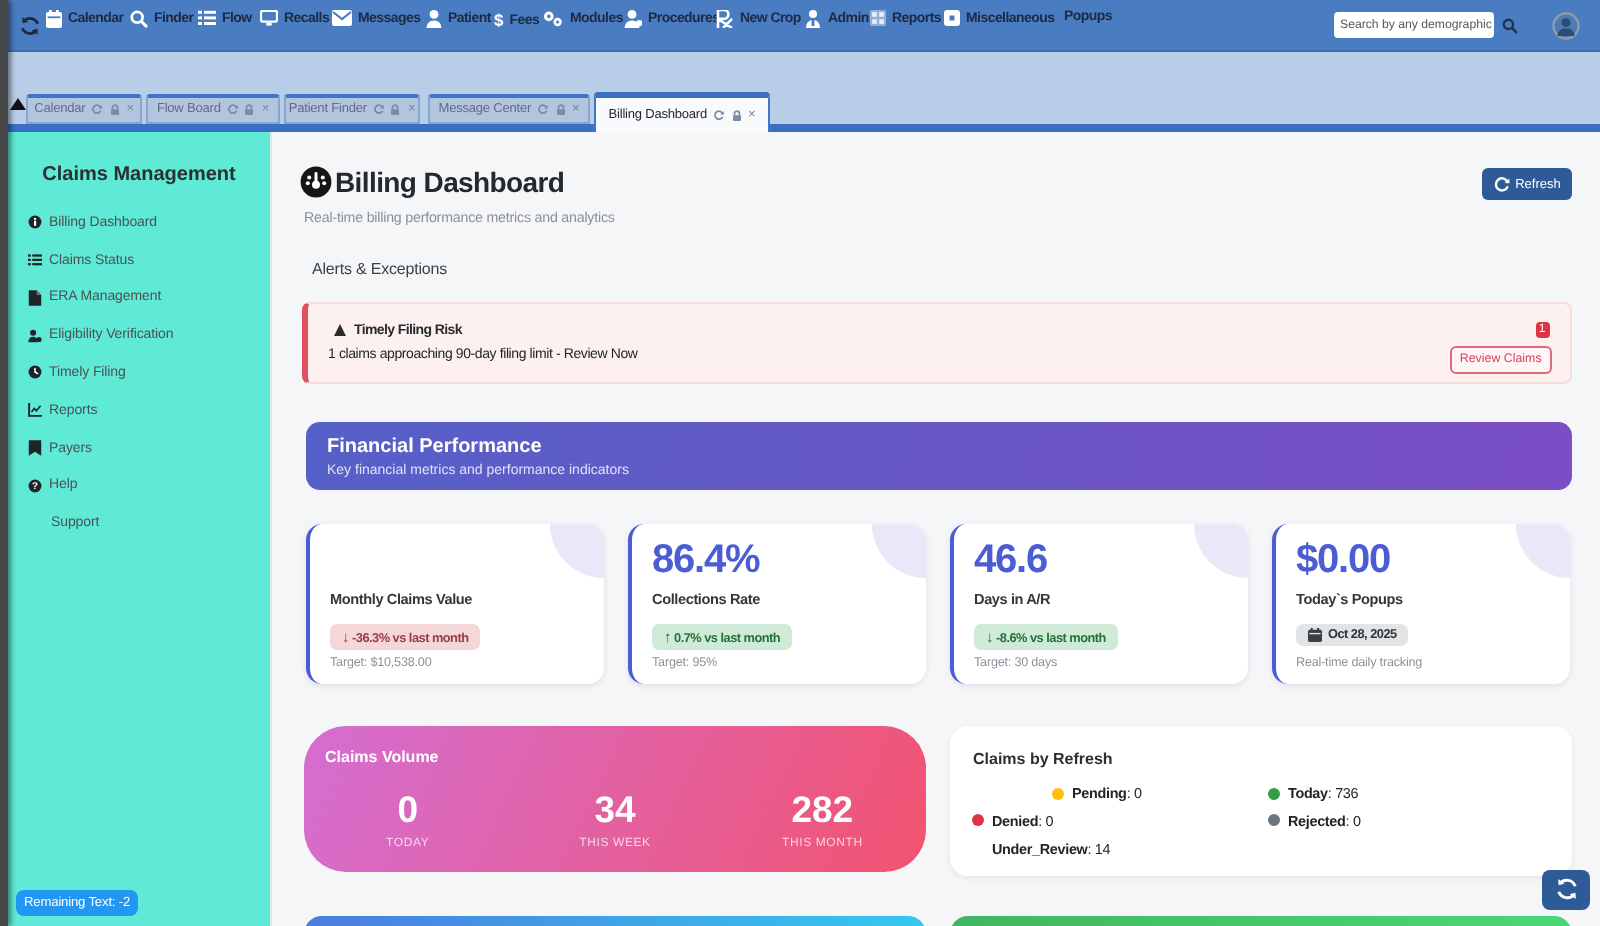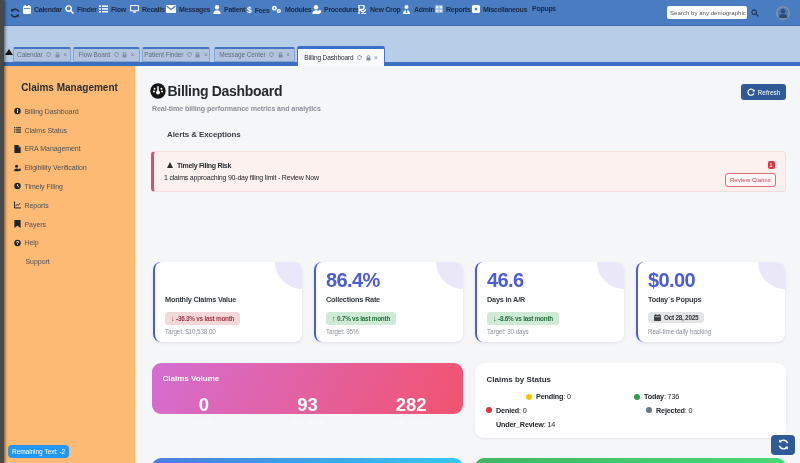--- a/index.html
+++ b/index.html
@@ -14,34 +14,34 @@
 #nav svg { display:block; }
 #search { width:80px; height:13px; background:#fff; border-radius:2px; font-size:6.1px; color:#555; line-height:13px; padding-left:3px; }
 
 #band { position:absolute; left:0; top:25px; width:800px; height:41px; background:#b8cde8; border-top:1px solid #3e6cb0; }
 #bandstrip { position:absolute; left:0; bottom:0; width:800px; height:4px; background:#3a6fc3; }
 #tri { position:absolute; left:5px; top:49px; z-index:20; width:0; height:0; border-left:4px solid transparent; border-right:4px solid transparent; border-bottom:6px solid #111; }
 .tab { position:absolute; bottom:4px; height:15.5px; background:#b3c5de; border:1px solid #86a5cf; border-top:2.5px solid #4076c8; border-radius:2px 2px 0 0; display:flex; align-items:center; justify-content:center; font-size:6.5px; letter-spacing:-0.1px; color:#5d6d83; white-space:nowrap; }
 .tab .mini { margin-left:3.5px; color:#72839c; font-size:6.5px; display:flex; align-items:center; }
 .tab.active { bottom:0; height:20px; background:#f9fafc; border:1px solid #4076c8; border-top:3px solid #3a6fc3; border-bottom:none; color:#23282e; z-index:5; }
 
-#sidebar { position:absolute; left:4px; top:66px; width:132px; height:397px; background:#fdba74; border-right:1px solid #e3e5e9; }
+#sidebar { position:absolute; left:4px; top:66px; width:132px; height:397px; background:#5eead4; border-right:1px solid #e3e5e9; }
 #sidebar h2 { font-size:10px; color:#2b2f33; text-align:center; margin-top:15.5px; font-weight:bold; }
 .sitem { position:absolute; left:9.5px; display:flex; align-items:center; }
 .sitem svg { width:7px; height:8px; flex:none; }
 .sitem .txt { font-size:7px; letter-spacing:-0.05px; color:#4d5156; margin-left:4px; white-space:nowrap; }
 .sitem svg { display:block; }
 #main { position:absolute; left:136px; top:66px; width:664px; height:397px; background:#f5f6f8; }
 
 #h1row { position:absolute; left:13.5px; top:16.5px; display:flex; align-items:center; }
 #h1row h1 { font-size:14px; font-weight:bold; color:#24292e; letter-spacing:-0.3px; }
-#subtitle { position:absolute; left:16px; top:39px; font-size:7.1px; letter-spacing:-0.1px; color:#8b9099;font-weight:bold; }
+#subtitle { position:absolute; left:16px; top:39px; font-size:7.1px; letter-spacing:-0.1px; color:#8b9099; }
 #refreshbtn { position:absolute; right:14px; top:18px; width:45px; height:16px; background:#2e5b97; border-radius:3px; color:#fff; font-size:6.5px; display:flex; align-items:center; justify-content:center; }
 
-#alerthead { position:absolute; left:31px; top:64px; font-size:8px; font-weight:bold; letter-spacing:-0.1px; color:#3c4248; }
+#alerthead { position:absolute; left:20px; top:64px; font-size:8px; font-weight:normal; letter-spacing:-0.1px; color:#3c4248; }
 #alertcard { position:absolute; left:14.5px; top:85px; width:635px; height:41px; background:#fdf1f0; border:1px solid #f4dedd; border-left:3px solid #e04f5f; border-radius:4px; }
 #alertcard .t1 { position:absolute; left:23.5px; top:9.5px; font-size:7px; font-weight:bold; letter-spacing:-0.3px; color:#272c31; }
 #alertcard .t2 { position:absolute; left:10.5px; top:21.5px; font-size:7px; letter-spacing:-0.2px; color:#212529; }
 #alertcard .warn { position:absolute; left:13.5px; top:10px; width:0; height:0; border-left:3.5px solid transparent; border-right:3.5px solid transparent; border-bottom:6.5px solid #2c2c2c; }
 #alertcard .badge { position:absolute; right:10px; top:9.4px; min-width:7px; height:8px; background:#dc3545; border-radius:2px; color:#fff; font-size:6px; text-align:center; line-height:8px; padding:0 1.5px; }
 #alertcard .rbtn { position:absolute; right:8.7px; top:20.9px; border:1px solid #e0697a; color:#d64557; background:rgba(255,255,255,.4); border-radius:3px; font-size:6.2px; padding:2.5px 4px; }
 
 #banner { position:absolute; left:16.5px; top:145.4px; width:633.5px; height:34px; border-radius:7px; background:linear-gradient(100deg,#5560c8,#7b4ec6); color:#fff; }
 #banner .bt { margin:7px 0 0 11px; font-size:10px; font-weight:bold; }
 #banner .bs { margin:2.5px 0 0 11px; font-size:7px; color:rgba(255,255,255,.82); }
@@ -49,21 +49,21 @@
 .mcard { position:absolute; top:196px; width:149px; height:80px; background:#fff; border-radius:8px; border-left:2px solid #4b5cd4; box-shadow:0 1px 3px rgba(30,40,90,.10); overflow:hidden; }
 .mcard .deco { position:absolute; right:-27px; top:-27px; width:54px; height:54px; border-radius:50%; background:#e9e7f8; }
 .mcard .val { position:absolute; left:10px; top:7px; font-size:20px; font-weight:bold; color:#4b5cd4; letter-spacing:-0.6px; }
 .mcard .lab { position:absolute; left:10px; top:32.5px; font-size:7.3px; letter-spacing:-0.2px; font-weight:bold; color:#33383d; }
 .mcard .pill { position:absolute; left:10px; top:50px; font-size:6.4px; letter-spacing:-0.25px; font-weight:bold; border-radius:3.5px; padding:2px 6px; }
 .pill.red { background:#f4d7d9; color:#9c3a47; }
 .pill.green { background:#cfead6; color:#25703c; }
 .pill.gray { background:#e2e4e6; color:#30353a; }
 .mcard .tgt { position:absolute; left:10px; top:65.5px; font-size:6.3px; letter-spacing:-0.1px; color:#8d939c; }
 
-#volcard { position:absolute; left:16px; top:297px; width:311px; height:51px; border-radius:9px; background:linear-gradient(115deg,#d46ed2,#f2536f); color:#fff; }
+#volcard { position:absolute; left:16px; top:297px; width:311px; height:73px; border-radius:21px; background:linear-gradient(115deg,#d46ed2,#f2536f); color:#fff; }
 #volcard .vt { margin:11px 0 0 10.5px; font-size:8px; font-weight:bold; }
 #volcard .cols { display:flex; margin-top:12px; text-align:center; }
 #volcard .col { flex:1; }
 #volcard .num { font-size:18.5px; line-height:19px; font-weight:bold; }
 #volcard .cl { font-size:6px; letter-spacing:0.3px; color:rgba(255,255,255,.75); margin-top:5px; }
 
 #statcard { position:absolute; left:339px; top:296.5px; width:311px; height:75px; background:#fff; border-radius:9px; box-shadow:0 1px 3px rgba(30,40,90,.08); }
 #statcard .st { margin:12px 0 0 11.5px; font-size:8px; font-weight:bold; color:#2b3036; }
 .leg { position:absolute; font-size:7.2px; letter-spacing:-0.15px; color:#212529; display:flex; align-items:center; }
 .leg b { color:#212529; }
@@ -348,20 +348,24 @@
         </svg>
       Refresh</div>
     <div id="alerthead">Alerts &amp; Exceptions</div>
     <div id="alertcard">
       <div class="warn"></div>
       <div class="t1">Timely Filing Risk</div>
       <div class="t2">1 claims approaching 90-day filing limit - Review Now</div>
       <div class="badge">1</div>
       <div class="rbtn">Review Claims</div>
     </div>
+    <div id="banner">
+      <div class="bt">Financial Performance</div>
+      <div class="bs">Key financial metrics and performance indicators</div>
+    </div>
     <div class="mcard" style="left:17px;">
       <div class="deco"></div>
       <div class="lab">Monthly Claims Value</div>
       <div class="pill red"><span style="font-size:7.5px;">↓</span> -36.3% vs last month</div>
       <div class="tgt">Target: $10,538.00</div>
     </div>
     <div class="mcard" style="left:178px;">
       <div class="deco"></div>
       <div class="val">86.4%</div>
       <div class="lab">Collections Rate</div>
@@ -388,35 +392,35 @@
       <div class="tgt">Real-time daily tracking</div>
     </div>
     <div id="volcard">
       <div class="vt">Claims Volume</div>
       <div class="cols">
         <div class="col">
             <div class="num">0</div>
             <div class="cl">TODAY</div>
           </div>
         <div class="col">
-            <div class="num">93</div>
+            <div class="num">34</div>
             <div class="cl">THIS WEEK</div>
           </div>
         <div class="col">
             <div class="num">282</div>
             <div class="cl">THIS MONTH</div>
           </div>
       </div>
     </div>
     <div id="statcard">
-      <div class="st">Claims by Status</div>
+      <div class="st">Claims by Refresh</div>
       <div class="leg" style="left:11px; top:29.8px;padding-left:40px;"><span class="dot" style="background:#ffc107;"></span><b>Pending</b>: 0</div>
       <div class="leg" style="left:159px; top:29.8px;"><span class="dot" style="background:#2ea043;"></span><b>Today</b>: 736</div>
       <div class="leg" style="left:11px; top:43.4px;"><span class="dot" style="background:#dc3545;"></span><b>Denied</b>: 0</div>
-      <div class="leg" style="left:171px; top:43.4px;text-align:right;"><span class="dot" style="background:#6c757d;"></span><b>Rejected</b>: 0</div>
+      <div class="leg" style="left:159px; top:43.4px;text-align:right;"><span class="dot" style="background:#6c757d;"></span><b>Rejected</b>: 0</div>
       <div class="leg" style="left:21px; top:57px;"><b>Under_Review</b>: 14</div>
     </div>
     <div id="bot1"></div>
     <div id="bot2"></div>
   </div>
   <div id="fab">
     <svg width="11" height="11" viewBox="0 0 12 12">
         <path d="M10.5 4.5 A5 5 0 0 0 2 3" fill="none" stroke="#fff" stroke-width="1.6"></path>
         <path d="M1.2 0.6 L1.4 4 L4.6 3.2 Z" fill="#fff"></path>
         <path d="M1.5 7.5 A5 5 0 0 0 10 9" fill="none" stroke="#fff" stroke-width="1.6"></path>

